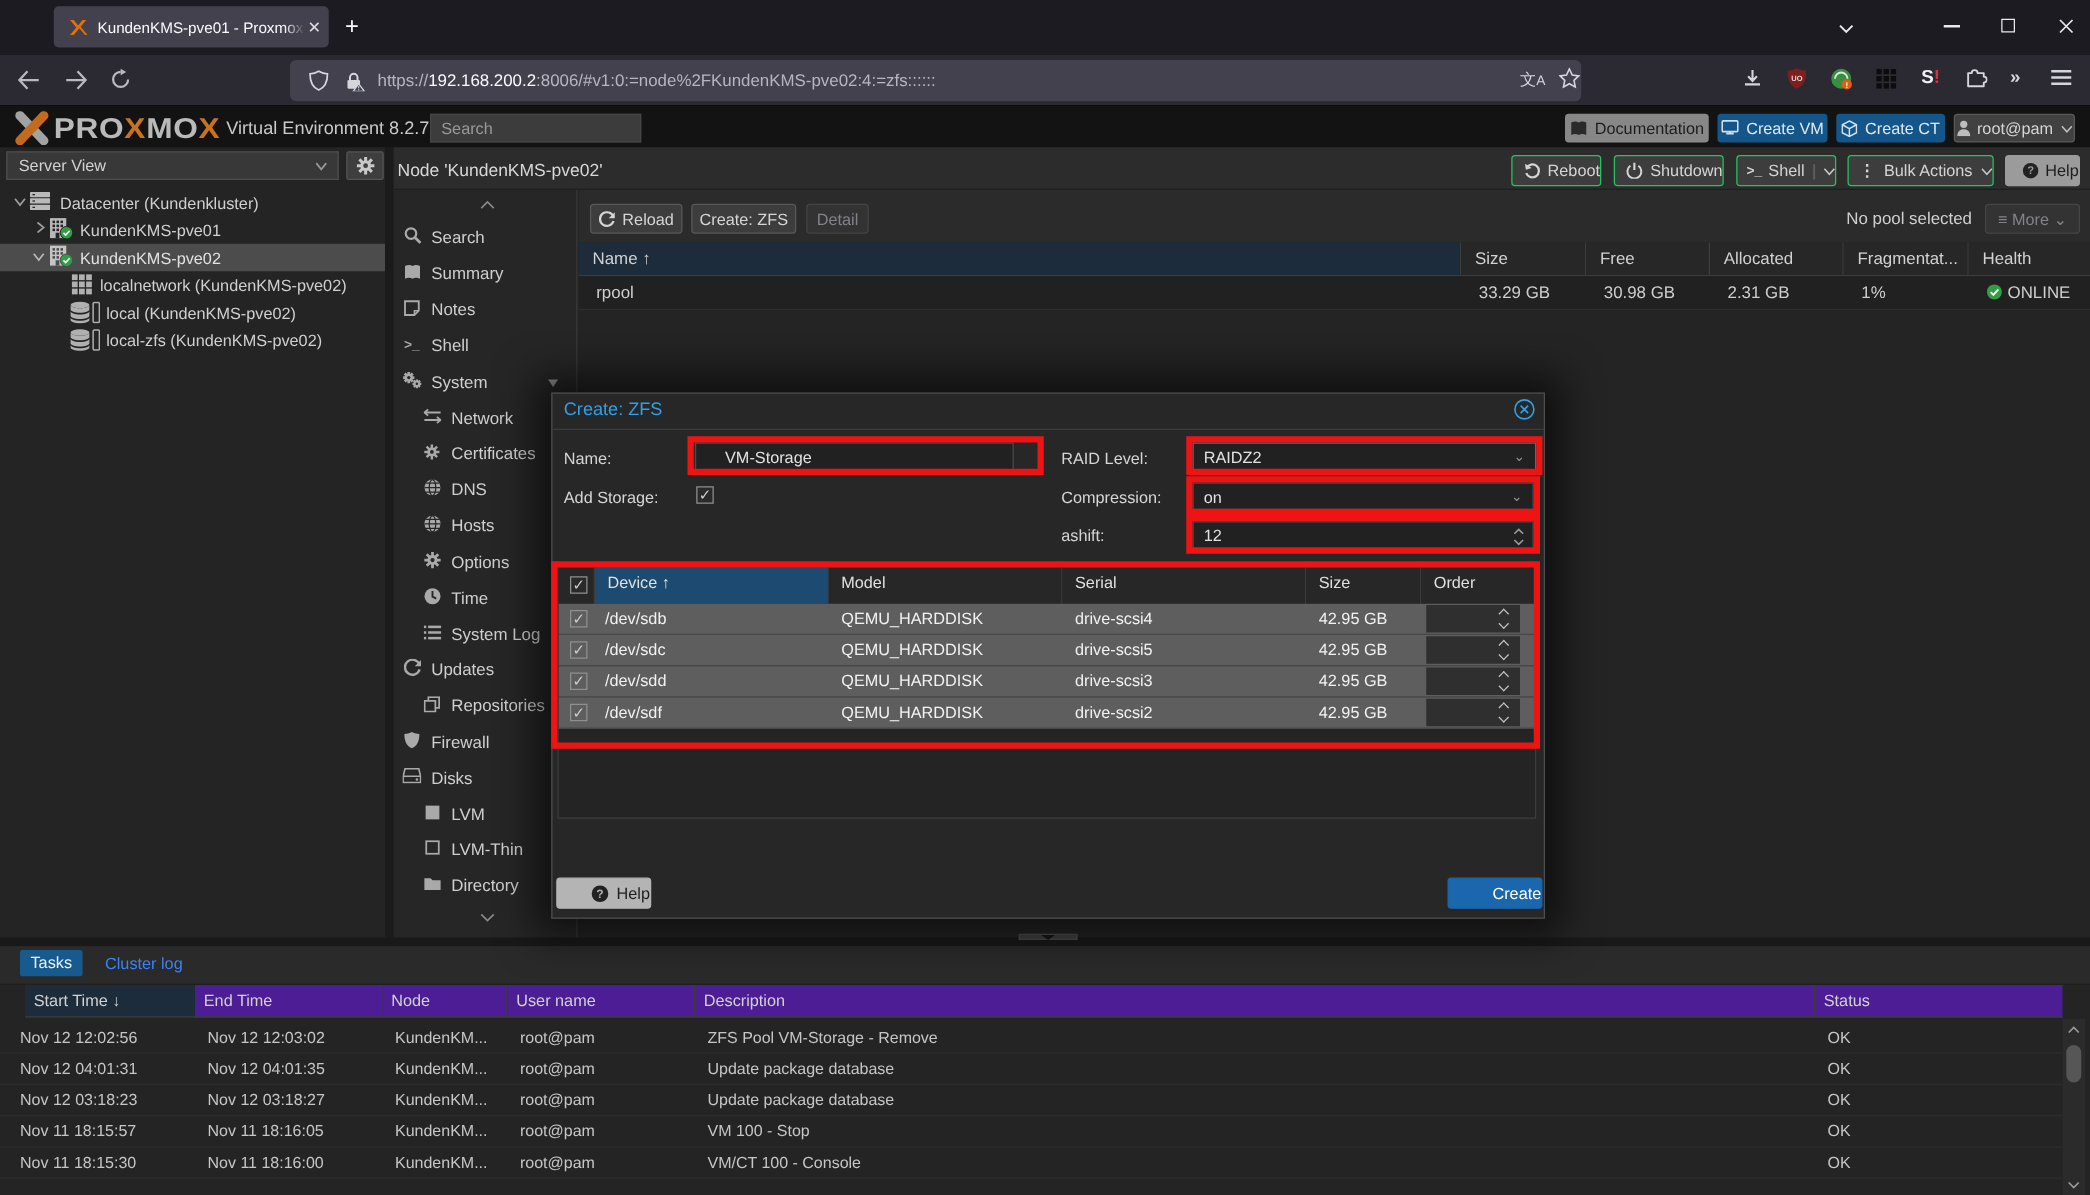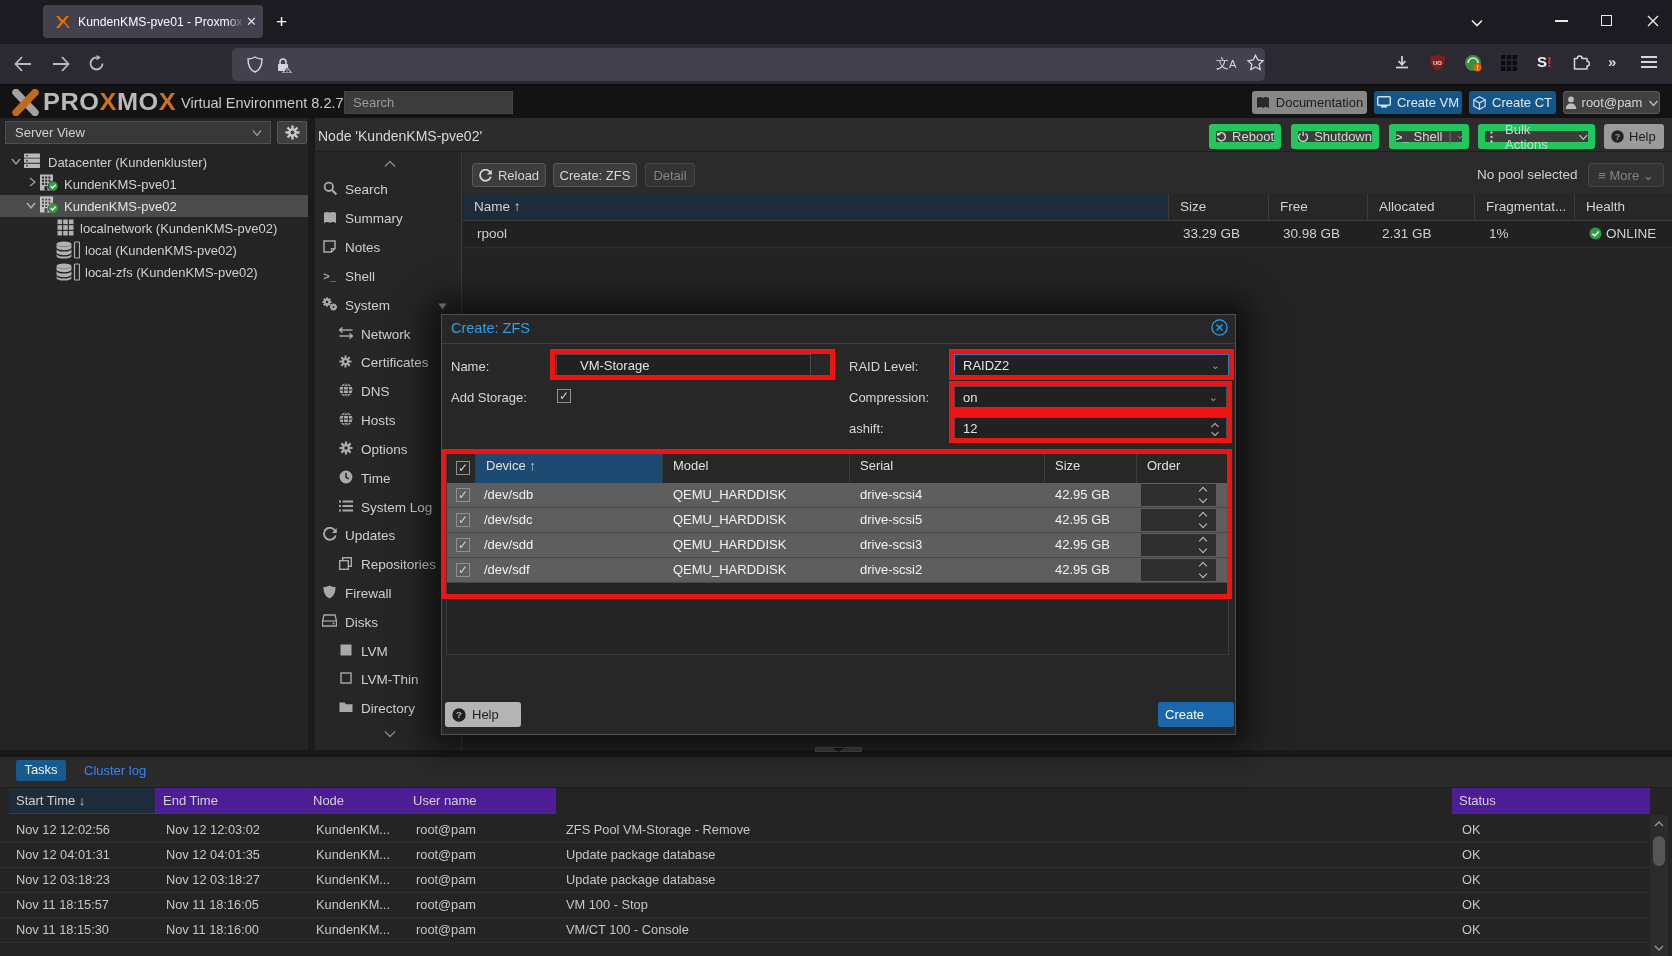--- a/index.html
+++ b/index.html
@@ -42,22 +42,22 @@
   color:#d2d2d2; font-size:13px; line-height:21px; padding-left:9px; }
 #gearbtn { left:277px; top:121px; width:30px; height:23px; background:#3e3e3e; border:1px solid #555;
   border-radius:2px; color:#c3c3c3; text-align:center; font-size:14px; line-height:21px; }
 .trow { position:absolute; height:22px; display:flex; align-items:center; color:#d0d0d0; font-size:13px; }
 .trow.sel { background:#4c4c4c; left:0; width:308px; }
 
 #splitv { left:308px; top:118px; width:7px; height:632px; background:#1b1b1b; }
 #content { left:315px; top:118px; width:1357px; height:632px; background:#242424; }
 #nodebar { left:315px; top:118px; width:1357px; height:34px; background:#2c2c2c; border-bottom:1px solid #1f1f1f; }
 #nodetitle { left:318px; top:128px; color:#d8d8d8; font-size:14px; }
-.tbtn { height:25px; background:#3d3d3d; border:7px solid #22c55e; border-radius:3px; color:#d5d5d5;
-  font-size:13px; display:flex; align-items:center; justify-content:flex-start; }
+.tbtn { height:25px; background:#3d3d3d; border:1px solid #22c55e; border-radius:3px; color:#d5d5d5;
+  font-size:13px; display:flex; align-items:center; justify-content:flex-end; }
 
 #navcol { left:315px; top:152px; width:147px; height:598px; background:#262626; border-right:1px solid #3a3a3a; }
 .nitem { position:absolute; height:28.8px; display:flex; align-items:center; color:#cfcfcf; font-size:13.5px; }
 .nico { width:15px; margin-right:8px; color:#a9a9a9; font-size:13px; text-align:center; }
 
 #gridarea { left:463px; top:152px; width:1209px; height:598px; background:#242424; }
 #toolbar2 { left:463px; top:152px; width:1209px; height:42px; background:#2b2b2b; }
 .gbtn { height:24px; background:#3d3d3d; border:1px solid #585858; border-radius:3px; color:#d5d5d5;
   font-size:13px; display:flex; align-items:center; justify-content:center; }
 .gbtn.dis { background:#333; border-color:#454545; color:#82828a; }
@@ -69,21 +69,21 @@
 
 
 #hsplit { left:0; top:750px; width:1672px; height:7px; background:#191919; }
 #tasks { left:0; top:757px; width:1672px; height:199px; background:#242424; }
 #tabsrow { left:0; top:757px; width:1672px; height:31px; background:#2a2a2a; border-bottom:1px solid #1f1f1f; }
 #tasktab { left:16px; top:760px; width:50px; height:21px; background:#175a8e; color:#e8f1f8; font-size:13px;
   text-align:center; line-height:20px; border-radius:2px; }
 #clustertab { left:84px; top:763px; color:#3b82f6; font-size:13px; }
 .thead { position:absolute; top:788px; height:26px; background:#4c1d95; border-bottom:1px solid #3c3c3c;
   border-right:1px solid #3c3c3c; color:#d2d2d2; font-size:13px; line-height:25px; padding-left:7px; }
-.thead.sorted { background:#1d2c3a; }
+.thead.sorted { background:#1d2c3a;margin-left:11px; }
 .trowb { position:absolute; height:25px; color:#c6c6c6; font-size:12.8px; line-height:24px;
   border-bottom:1px solid #2d2d2d; width:1650px; left:0; }
 .tcell { position:absolute; padding-left:7px; }
 #tscroll { left:1650px; top:815px; width:18px; height:141px; background:#2b2b2b; }
 #tthumb { left:1653px; top:836px; width:12px; height:30px; background:#565656; border-radius:6px; }
 
 
 #modal { left:441px; top:314px; width:795px; height:421px; background:#272727; border:1px solid #4e4e4e;
   box-shadow:0 0 30px 14px rgba(0,0,0,0.6); }
 #mtitle { left:451px; top:320px; color:#2e9fe8; font-size:14.5px; }
@@ -144,20 +144,21 @@
   <svg style="margin-left:15px;" width="16" height="17" viewBox="0 0 16 17">
         <path d="M8 1 C10 2.2 13 3 15 3 C15 9 13.4 13.8 8 16 C2.6 13.8 1 9 1 3 C3 3 6 2.2 8 1 Z" stroke="#d5d5dd" stroke-width="1.4" fill="none"></path>
       </svg>
   <svg style="margin-left:13px;" width="16" height="16" viewBox="0 0 16 16">
         <rect x="2" y="7" width="10" height="7" rx="1" fill="#d5d5dd"></rect>
         <path d="M4 7 V5 a3 3 0 0 1 6 0 V7" stroke="#d5d5dd" stroke-width="1.6" fill="none"></path>
         <path d="M11 10 L15.5 16 L6.5 16 Z" fill="#42414d" stroke="#d5d5dd" stroke-width="1"></path>
         <rect x="10.6" y="11.8" width="0.8" height="2" fill="#d5d5dd"></rect>
         <rect x="10.6" y="14.4" width="0.8" height="0.9" fill="#d5d5dd"></rect>
       </svg>
+  <span style="margin-left:10px;"><span class="dim">https://</span><span class="mid">192.168.200.2</span><span class="dim">:8006/#v1:0:=node%2FKundenKMS-pve02:4:=zfs::::::</span></span>
 </div>
 <div class="abs" style="left:1216px;top:55px;color:#d5d5dd;font-size:13px;">文<span style="font-size:11px;">A</span></div>
 <svg class="abs" style="left:1247px;top:54px;" width="17" height="17" viewBox="0 0 17 17">
       <path d="M8.5 1.2 L10.8 6 L16 6.7 L12.2 10.3 L13.2 15.5 L8.5 13 L3.8 15.5 L4.8 10.3 L1 6.7 L6.2 6 Z" stroke="#d5d5dd" stroke-width="1.3" fill="none"></path>
     </svg>
 <svg class="abs" style="left:1394px;top:55px;" width="16" height="16" viewBox="0 0 16 16">
       <path d="M8 1 V9 M4.5 6 L8 9.8 L11.5 6" stroke="#d5d5dd" stroke-width="1.7" fill="none"></path>
       <path d="M2 12.5 H14" stroke="#d5d5dd" stroke-width="1.7"></path>
     </svg>
 <svg class="abs" style="left:1429px;top:54px;" width="17" height="18" viewBox="0 0 17 18">
@@ -489,20 +490,21 @@
       <path d="M0 0 H11 L5.5 4 Z" fill="#181818"></path>
     </svg>
 <div class="abs" id="tasks"></div>
 <div class="abs" id="tabsrow"></div>
 <div class="abs" id="tasktab">Tasks</div>
 <div class="abs" id="clustertab">Cluster log</div>
 <div class="abs thead sorted" style="left:9px;width:147px;">Start Time ↓</div>
 <div class="abs thead" style="left:156px;width:150px;">End Time</div>
 <div class="abs thead" style="left:306px;width:100px;">Node</div>
 <div class="abs thead" style="left:406px;width:150px;">User name</div>
+<div class="abs thead" style="left:556px;width:896px;">Description</div>
 <div class="abs thead" style="left:1452px;width:198px;border-right:none;">Status</div>
 <div class="abs trowb" style="top:818px;">
   <span class="tcell" style="left:9px;">Nov 12 12:02:56</span>
       <span class="tcell" style="left:159px;">Nov 12 12:03:02</span>
   <span class="tcell" style="left:309px;">KundenKM...</span>
       <span class="tcell" style="left:409px;">root@pam</span>
   <span class="tcell" style="left:559px;">ZFS Pool VM-Storage - Remove</span>
       <span class="tcell" style="left:1455px;">OK</span>
 </div>
 <div class="abs trowb" style="top:843px;">

